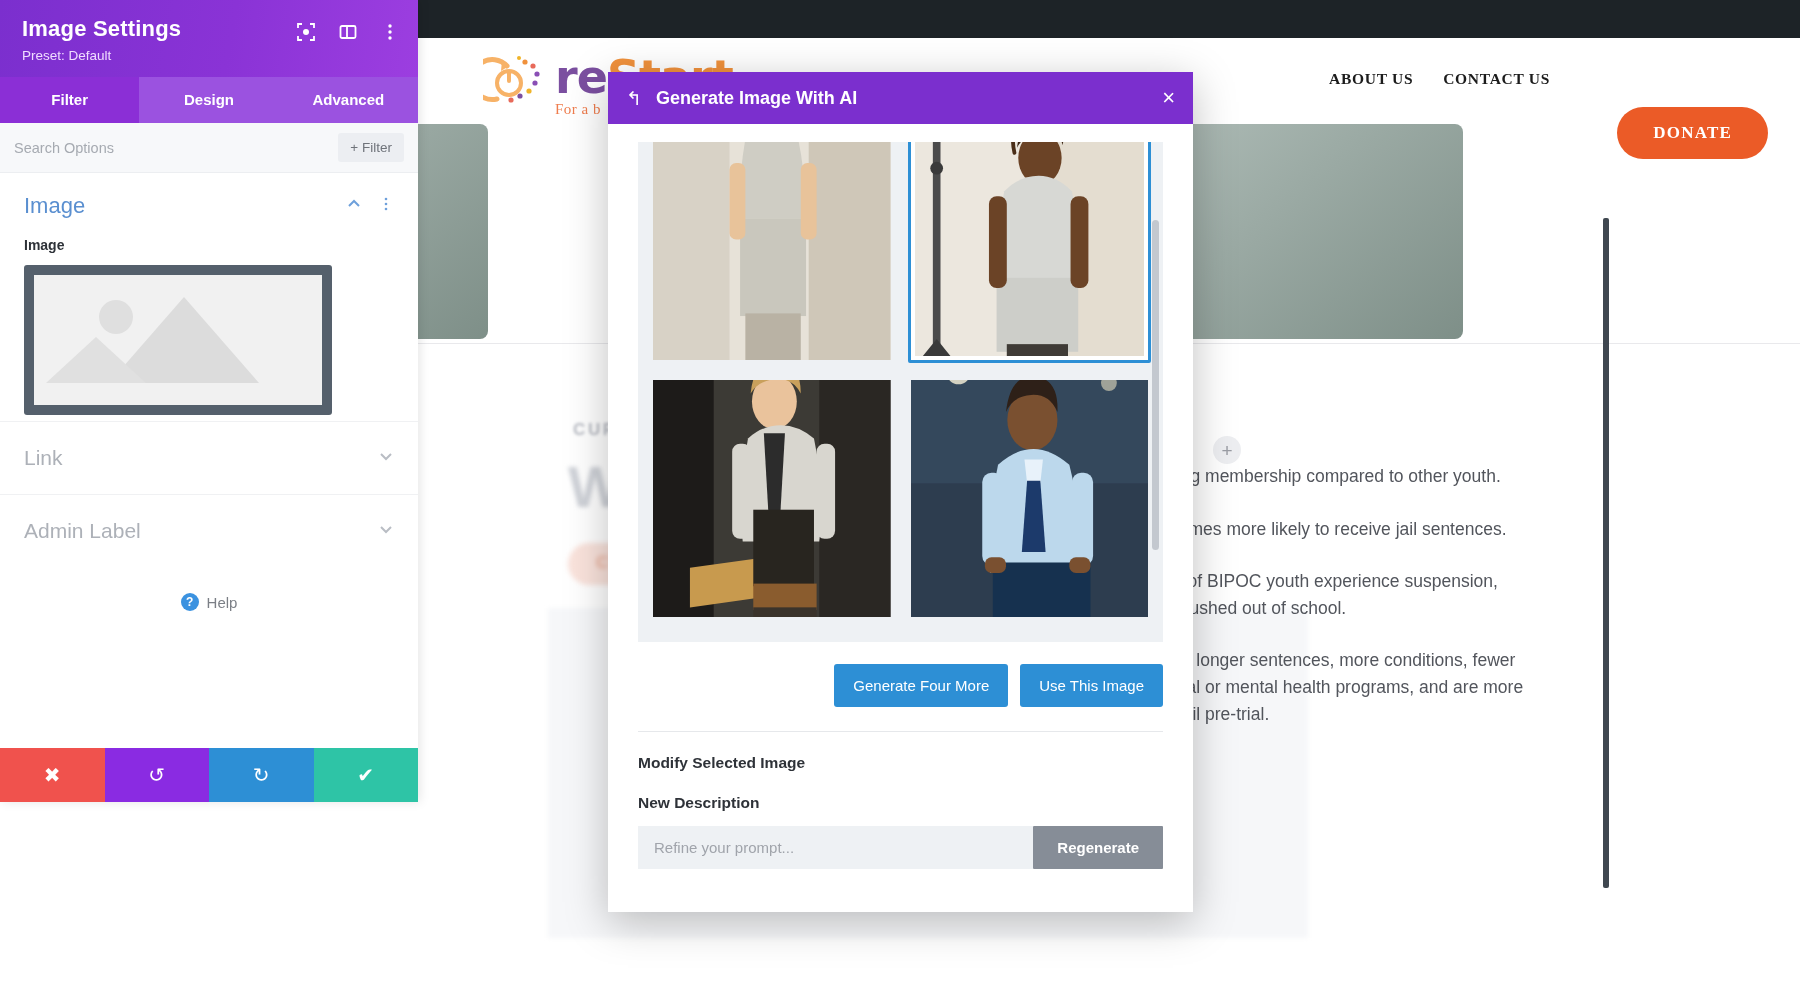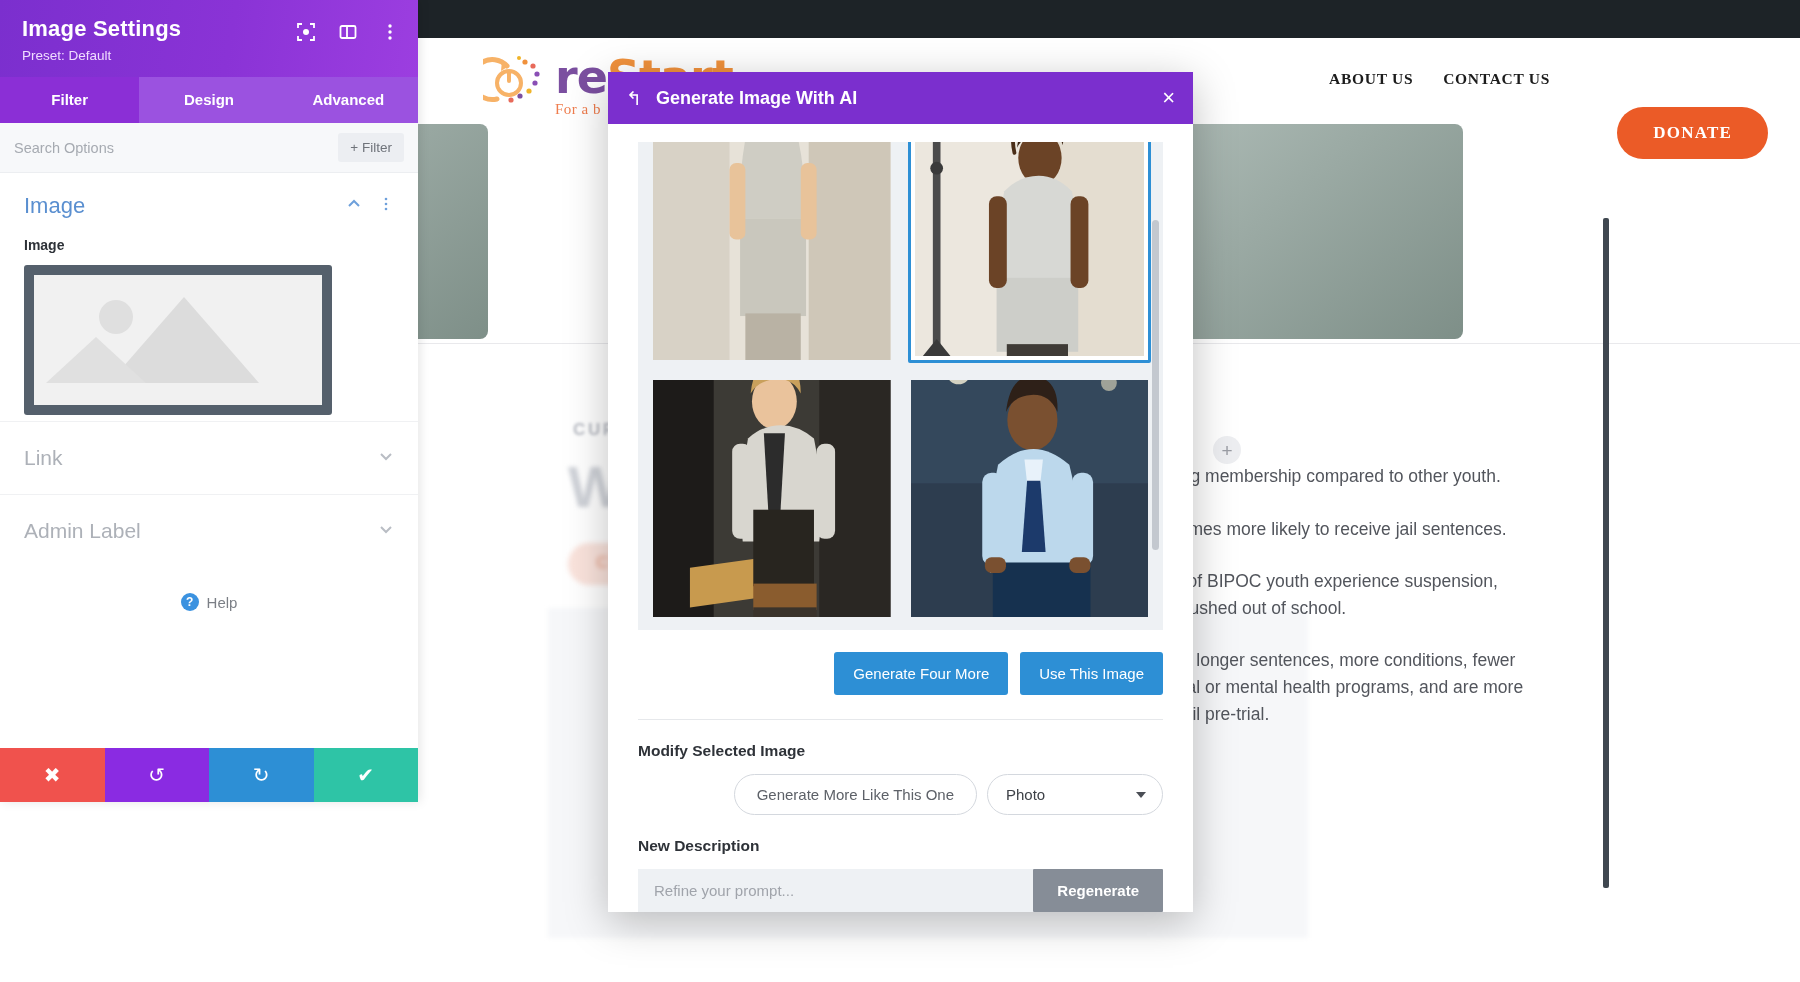--- a/index.html
+++ b/index.html
@@ -557,27 +557,20 @@
 
       <div class="gen-buttons">
         <button class="btn-blue">Generate Four More</button>
         <button class="btn-blue">Use This Image</button>
       </div>
 
       <div class="hr"></div>
 
       <div class="sec-label">Modify Selected Image</div>
 
-      <div class="modify-row">
-        <button class="pill-btn">Generate More Like This One</button>
-        <div class="select-pill">
-          <span>Photo</span>
-          <span class="caret"></span>
-        </div>
-      </div>
 
       <div class="sec-label">New Description</div>
 
       <div class="prompt-row">
         <input class="prompt-input" placeholder="Refine your prompt..." style="">
         <button class="btn-grey">Regenerate</button>
       </div>
 
     </div>
   </div>

